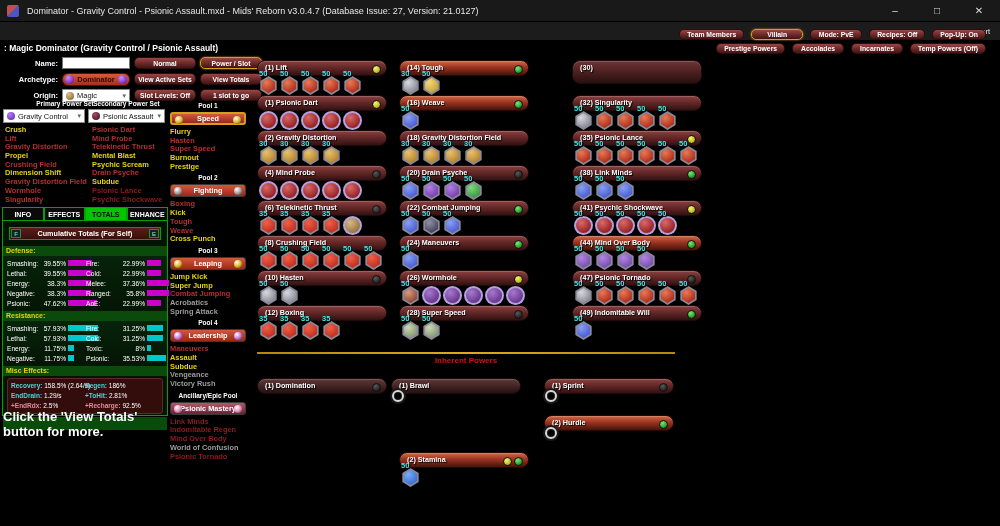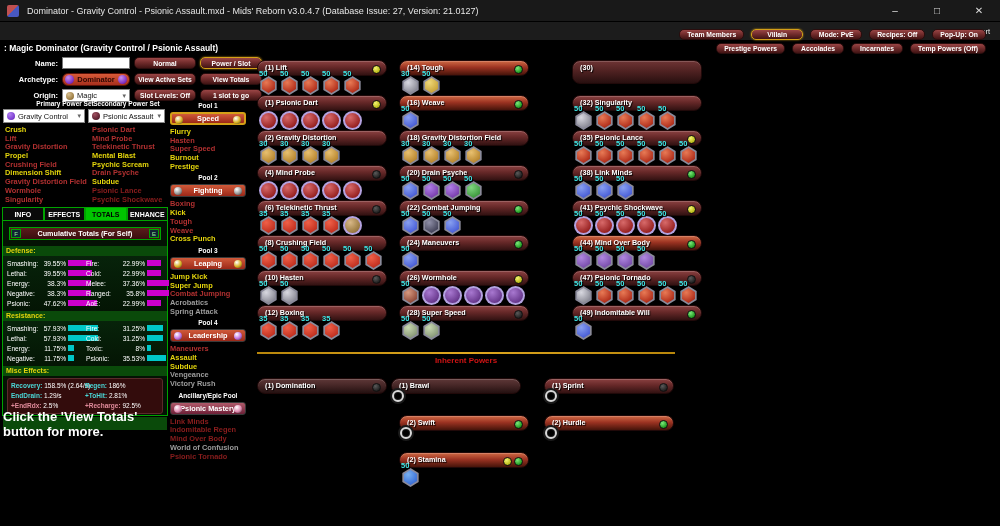--- a/index.html
+++ b/index.html
@@ -1229,29 +1229,20 @@
           <div class="pbar">
             <div class="pname-t">(1) Sprint</div>
             <div class="dots">
               <div class="dot d-k"></div>
             </div>
           </div>
           <div class="ring"></div>
         </div>
       </div>
       <div class="inh-row">
-        <div class="inh-cell" style="left: 142px;">
-          <div class="pbar bright">
-            <div class="pname-t">(2) Swift</div>
-            <div class="dots">
-              <div class="dot d-g"></div>
-            </div>
-          </div>
-          <div class="ring"></div>
-        </div>
         <div class="inh-cell" style="left: 287px;">
           <div class="pbar bright">
             <div class="pname-t">(2) Hurdle</div>
             <div class="dots">
               <div class="dot d-g"></div>
             </div>
           </div>
           <div class="ring"></div>
         </div>
       </div>

